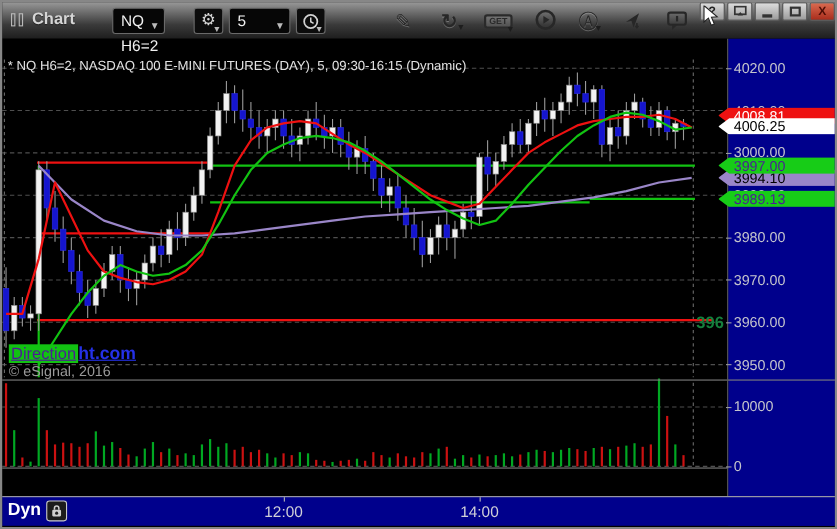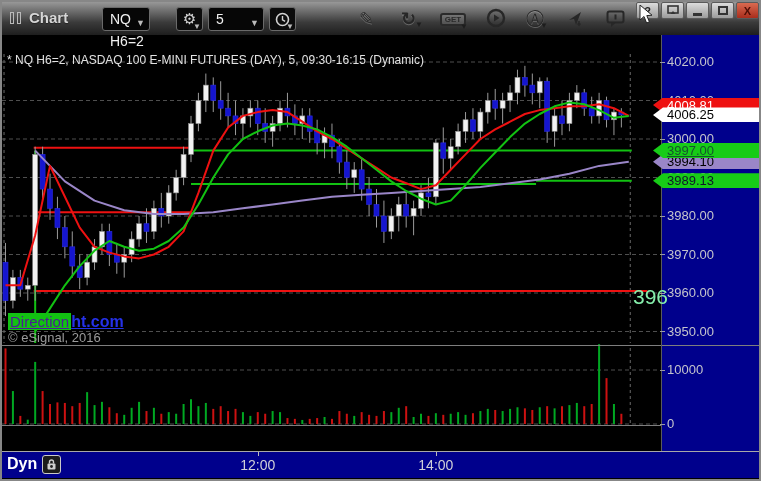--- a/index.html
+++ b/index.html
@@ -33,21 +33,21 @@
   .overlay-label{position:absolute;color:#c4c4cc;font-size:13px;z-index:7;}
   .tag{position:absolute;left:653px;width:106px;height:15px;line-height:15px;font-size:13px;padding-left:14px;z-index:8;
     clip-path:polygon(0 50%,10px 0,100% 0,100% 100%,10px 100%);}
   .voltag{position:absolute;left:630px;width:129px;height:16px;line-height:16px;font-size:14px;font-weight:bold;padding-left:37px;z-index:8;
     clip-path:polygon(0 50%,12px 0,100% 0,100% 100%,12px 100%);}
   .tick-dash{position:absolute;width:5px;height:1px;background:#9a9aa4;z-index:7;}
   .watermark{position:absolute;left:8px;top:313px;z-index:6;white-space:nowrap;}
   .wm-hi{background:#12c212;color:#4c1d95;font-size:15px;padding:0 2px;text-decoration:underline;}
   .wm-rest{color:#2531e8;font-size:16px;font-weight:bold;text-decoration:underline;}
   .copyright{position:absolute;left:8px;top:330px;font-size:13px;color:#9a9a9a;z-index:6;}
-  .redline-label{position:absolute;left:633px;top:285px;font-size:21px;font-weight:normal;color:#86efac;z-index:9;}
+  .redline-label{position:absolute;left:633px;top:285px;font-size:15px;font-weight:bold;color:#15803d;z-index:9;}
   .vol-tab-row{position:absolute;left:2px;top:426px;width:660px;height:25px;background:#00008c;z-index:6;}
   .vol-tab{position:absolute;left:0;top:0;width:178px;height:25px;background:#000;border-top:1px solid #888;border-right:1px solid #888;color:#d2d2d2;font-size:13px;line-height:24px;padding-left:10px;}
   .vol-tab-x{position:absolute;left:165px;top:1px;font-size:10px;color:#cfcfcf;line-height:10px;}
   .bottom-bar{position:absolute;left:2px;top:451px;width:757px;height:27px;background:#00008c;border-top:1px solid #a8a8a8;z-index:6;}
   .dyn{position:absolute;left:5px;top:3px;font-size:16px;font-weight:bold;color:#fff;}
   .lockbtn{position:absolute;left:40px;top:3px;width:19px;height:19px;background:#1c1c1c;border:1px solid #c9c9c9;border-radius:3px;display:flex;align-items:center;justify-content:center;}
   .xtick{position:absolute;top:0;width:1px;height:4px;background:#b8b8b8;}
   .xlabel{position:absolute;top:5px;width:44px;text-align:center;color:#d0d0d8;font-size:14px;}
   svg.chart{position:absolute;left:0;top:0;z-index:4;}
   .cursor{position:absolute;left:638px;top:5px;z-index:50;}
@@ -358,22 +358,22 @@
       <div class="overlay-label" style="left:667px;top:246.5px;">3970.00</div>
       <div class="tick-dash" style="left:660px;top:292.5px;"></div>
       <div class="overlay-label" style="left:667px;top:285px;">3960.00</div>
       <div class="tick-dash" style="left:660px;top:331px;"></div>
       <div class="overlay-label" style="left:667px;top:323.5px;">3950.00</div>
       <div class="tick-dash" style="left:660px;top:369.5px;"></div>
       <div class="overlay-label" style="left:667px;top:362px;">10000</div>
       <div class="tick-dash" style="left:660px;top:423.5px;"></div>
       <div class="overlay-label" style="left:667px;top:416px;">0</div>
       <div class="tag" style="top:154.21500000000037px;background:#9a86c8;color:#000000;">3994.10</div>
-      <div class="tag" style="top:143.05px;background:#17cc17;color:#14532d;text-decoration:underline;">3997.00</div>
-      <div class="tag" style="top:173.34949999999958px;background:#17cc17;color:#0f172a;">3989.13</div>
+      <div class="tag" style="top:143.05px;background:#17cc17;color:#4c1d95;">3997.00</div>
+      <div class="tag" style="top:173.34949999999958px;background:#17cc17;color:#4c1d95;">3989.13</div>
       <div class="tag" style="top:97.5815000000002px;background:#ee1111;color:#ffffff;">4008.81</div>
       <div class="tag" style="top:107.4375px;background:#ffffff;color:#000000;">4006.25</div>
     </div>
 
   <div class="watermark">
     <span class="wm-hi">Direction</span><span class="wm-rest">ht.com</span>
   </div>
   <div class="copyright">© eSignal, 2016</div>
   <div class="redline-label">396</div>
 

